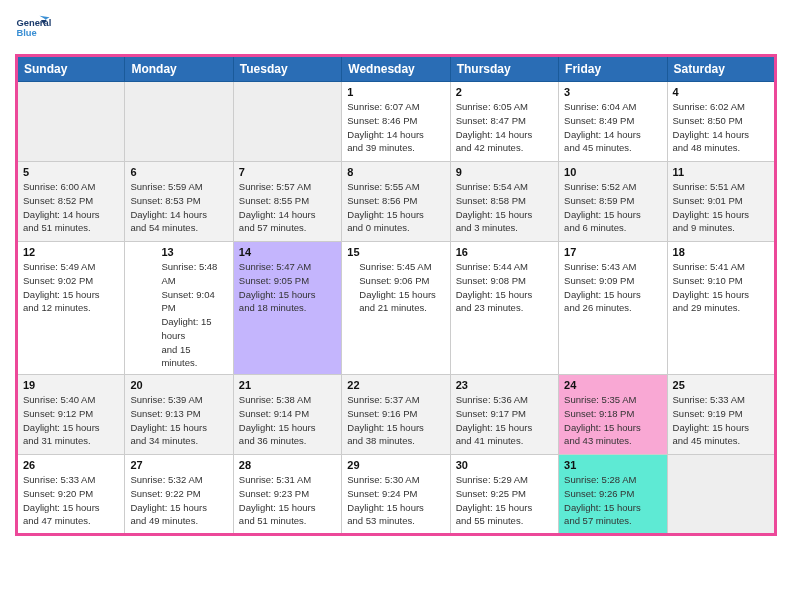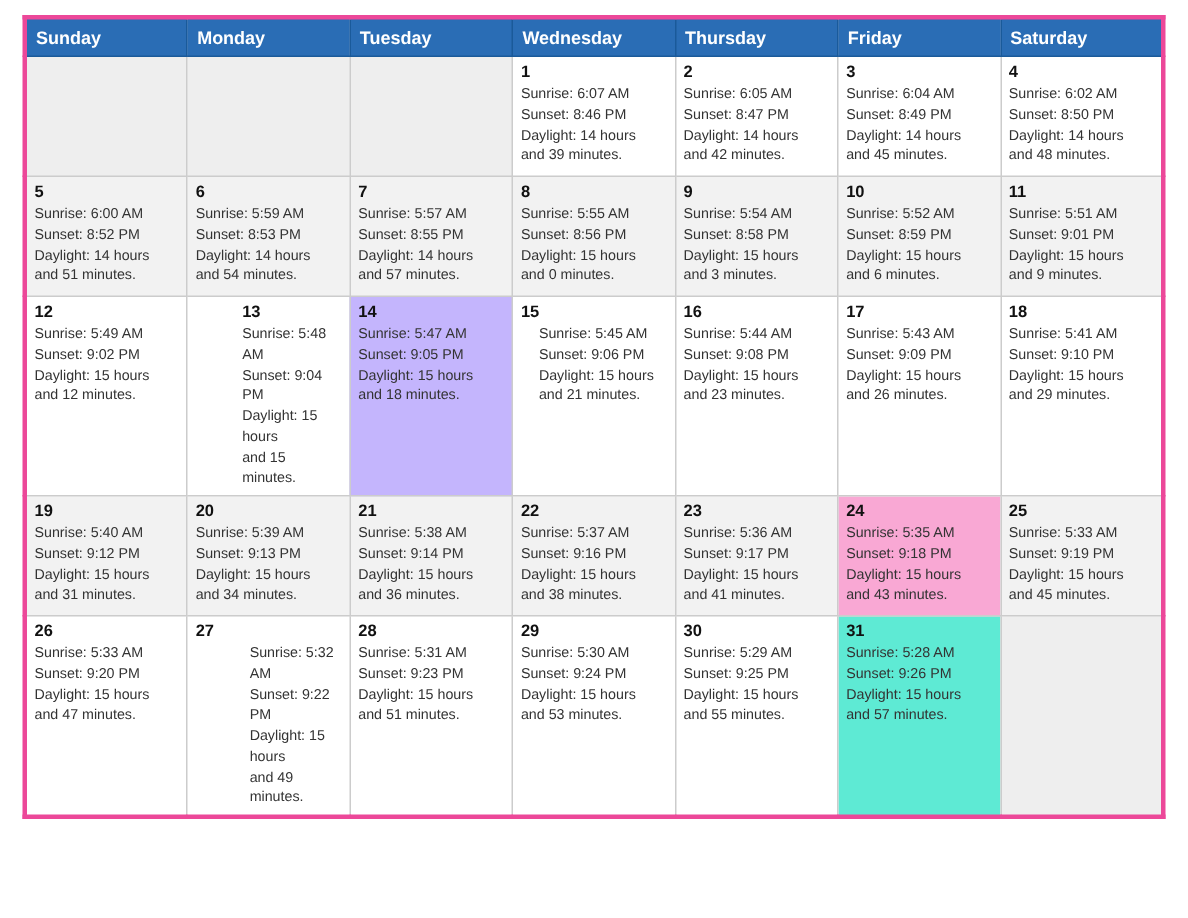--- a/index.html
+++ b/index.html
@@ -88,20 +88,34 @@
     }
     .logo-bird {
       width: 36px;
       height: 36px;
     }
   </style>
 </head>
 <body>
 
 <div class="page">
+  <div class="header">
+    <div class="logo-wrapper">
+      <svg class="logo-bird" viewBox="0 0 50 50" xmlns="http://www.w3.org/2000/svg">
+        <text x="2" y="22" font-size="13" font-weight="bold" fill="#1a3a6b" font-family="Arial">General</text>
+        <text x="2" y="36" font-size="13" font-weight="bold" fill="#3a8fd4" font-family="Arial">Blue</text>
+        <polygon points="34,8 44,14 38,16 48,10" fill="#3a8fd4"></polygon>
+        <polygon points="36,14 44,14 40,20" fill="#1a3a6b"></polygon>
+      </svg>
+    </div>
+    <div class="title-section">
+      <div class="month-title"></div>
+      <div class="subtitle"></div>
+    </div>
+  </div>
 
   <table class="calendar">
     <thead>
       <tr>
         <th>Sunday</th>
         <th>Monday</th>
         <th>Tuesday</th>
         <th>Wednesday</th>
         <th>Thursday</th>
         <th>Friday</th>
@@ -298,21 +312,21 @@
         <tr>
           <td style="background: rgb(255, 255, 255);">
             <span class="day-num">26</span>
             <div class="day-info" style="white-space: pre-line;">Sunrise: 5:33 AM
 Sunset: 9:20 PM
 Daylight: 15 hours
 and 47 minutes.</div>
           </td>
           <td style="background: rgb(255, 255, 255);">
             <span class="day-num">27</span>
-            <div class="day-info" style="white-space: pre-line; margin-left: 36px;">Sunrise: 5:32 AM
+            <div class="day-info" style="white-space: pre-line;">Sunrise: 5:32 AM
 Sunset: 9:22 PM
 Daylight: 15 hours
 and 49 minutes.</div>
           </td>
           <td style="background: rgb(255, 255, 255);">
             <span class="day-num">28</span>
             <div class="day-info" style="white-space: pre-line;">Sunrise: 5:31 AM
 Sunset: 9:23 PM
 Daylight: 15 hours
 and 51 minutes.</div>

